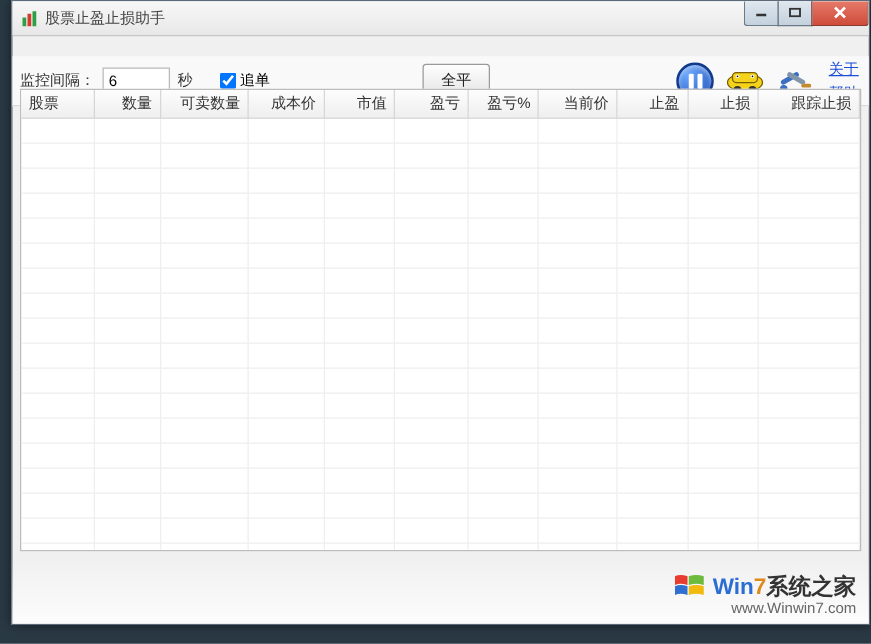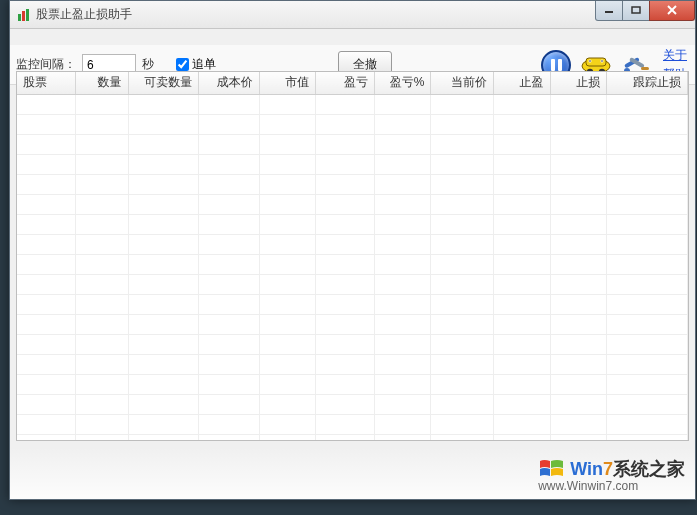--- a/index.html
+++ b/index.html
@@ -129,21 +129,21 @@
   }
   .footer {
     position: absolute;
     left: 0; right: 0; bottom: 0;
     height: 52px;
     display: flex; align-items: flex-end; justify-content: flex-end;
     padding: 4px 10px 6px;
     background: linear-gradient(rgba(255,255,255,0), rgba(255,255,255,0.85));
     pointer-events: none;
   }
-  .footer .brand { display:flex; flex-direction:column; gap:0; }
+  .footer .brand { display:flex; flex-direction:column; align-items:flex-end; gap:0; }
   .footer .brand-top { display:flex; align-items:center; gap:4px; font-size:18px; font-weight:bold; }
   .footer .brand-top .w { color:#2a6dd4; }
   .footer .brand-top .num { color:#e08a1a; }
   .footer .brand-top .zh { color:#333; font-size:18px; }
   .footer .url { color:#666; font-size:12px; margin-top:-2px; }
   .winflag { width:28px; height:24px; }
 </style>
 </head>
 <body>
 
@@ -183,21 +183,21 @@
     <input class="interval-input" value="6" style="">
     <span class="lbl">秒</span>
     <span style="width:10px"></span>
     <label class="chk">
       <input type="checkbox" id="chase-cb" checked="" style="">
       <span>追单</span>
     </label>
 
     <span class="spacer"></span>
 
-    <button class="btn">全撤</button>
+    <button class="btn">全平</button>
 
     <span class="rspace"></span>
 
     <div class="icon-btn">
       <div class="pause-circle">
         <div class="bars">
             <span></span>
             <span></span>
           </div>
       </div>

